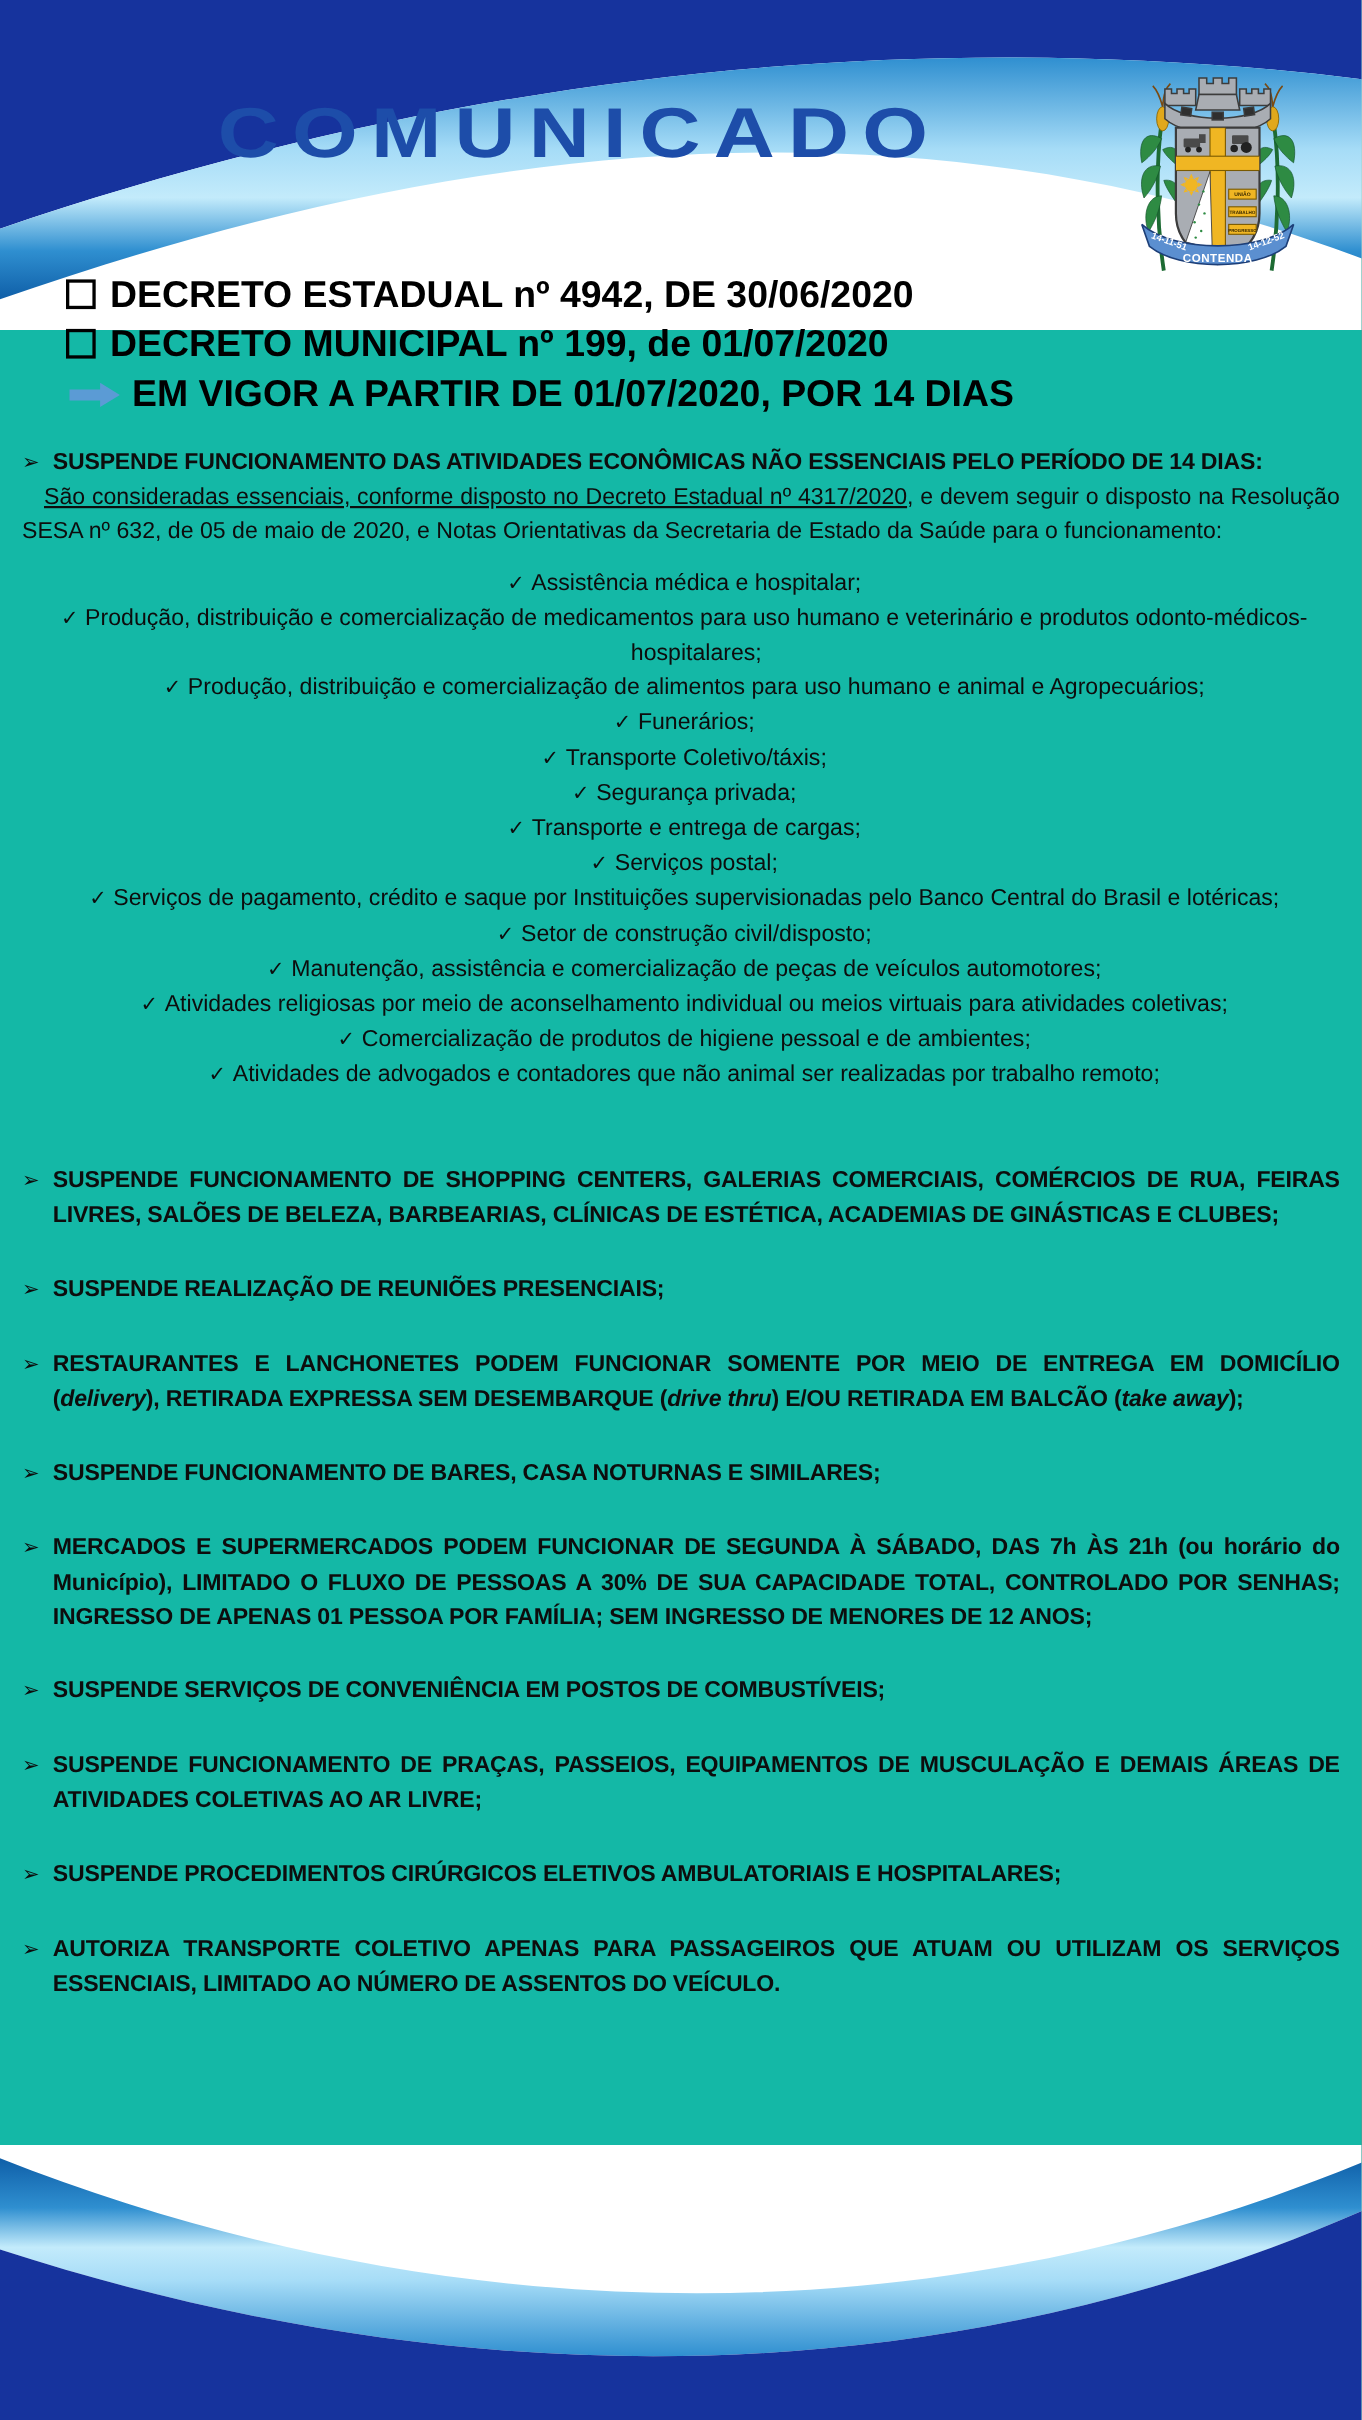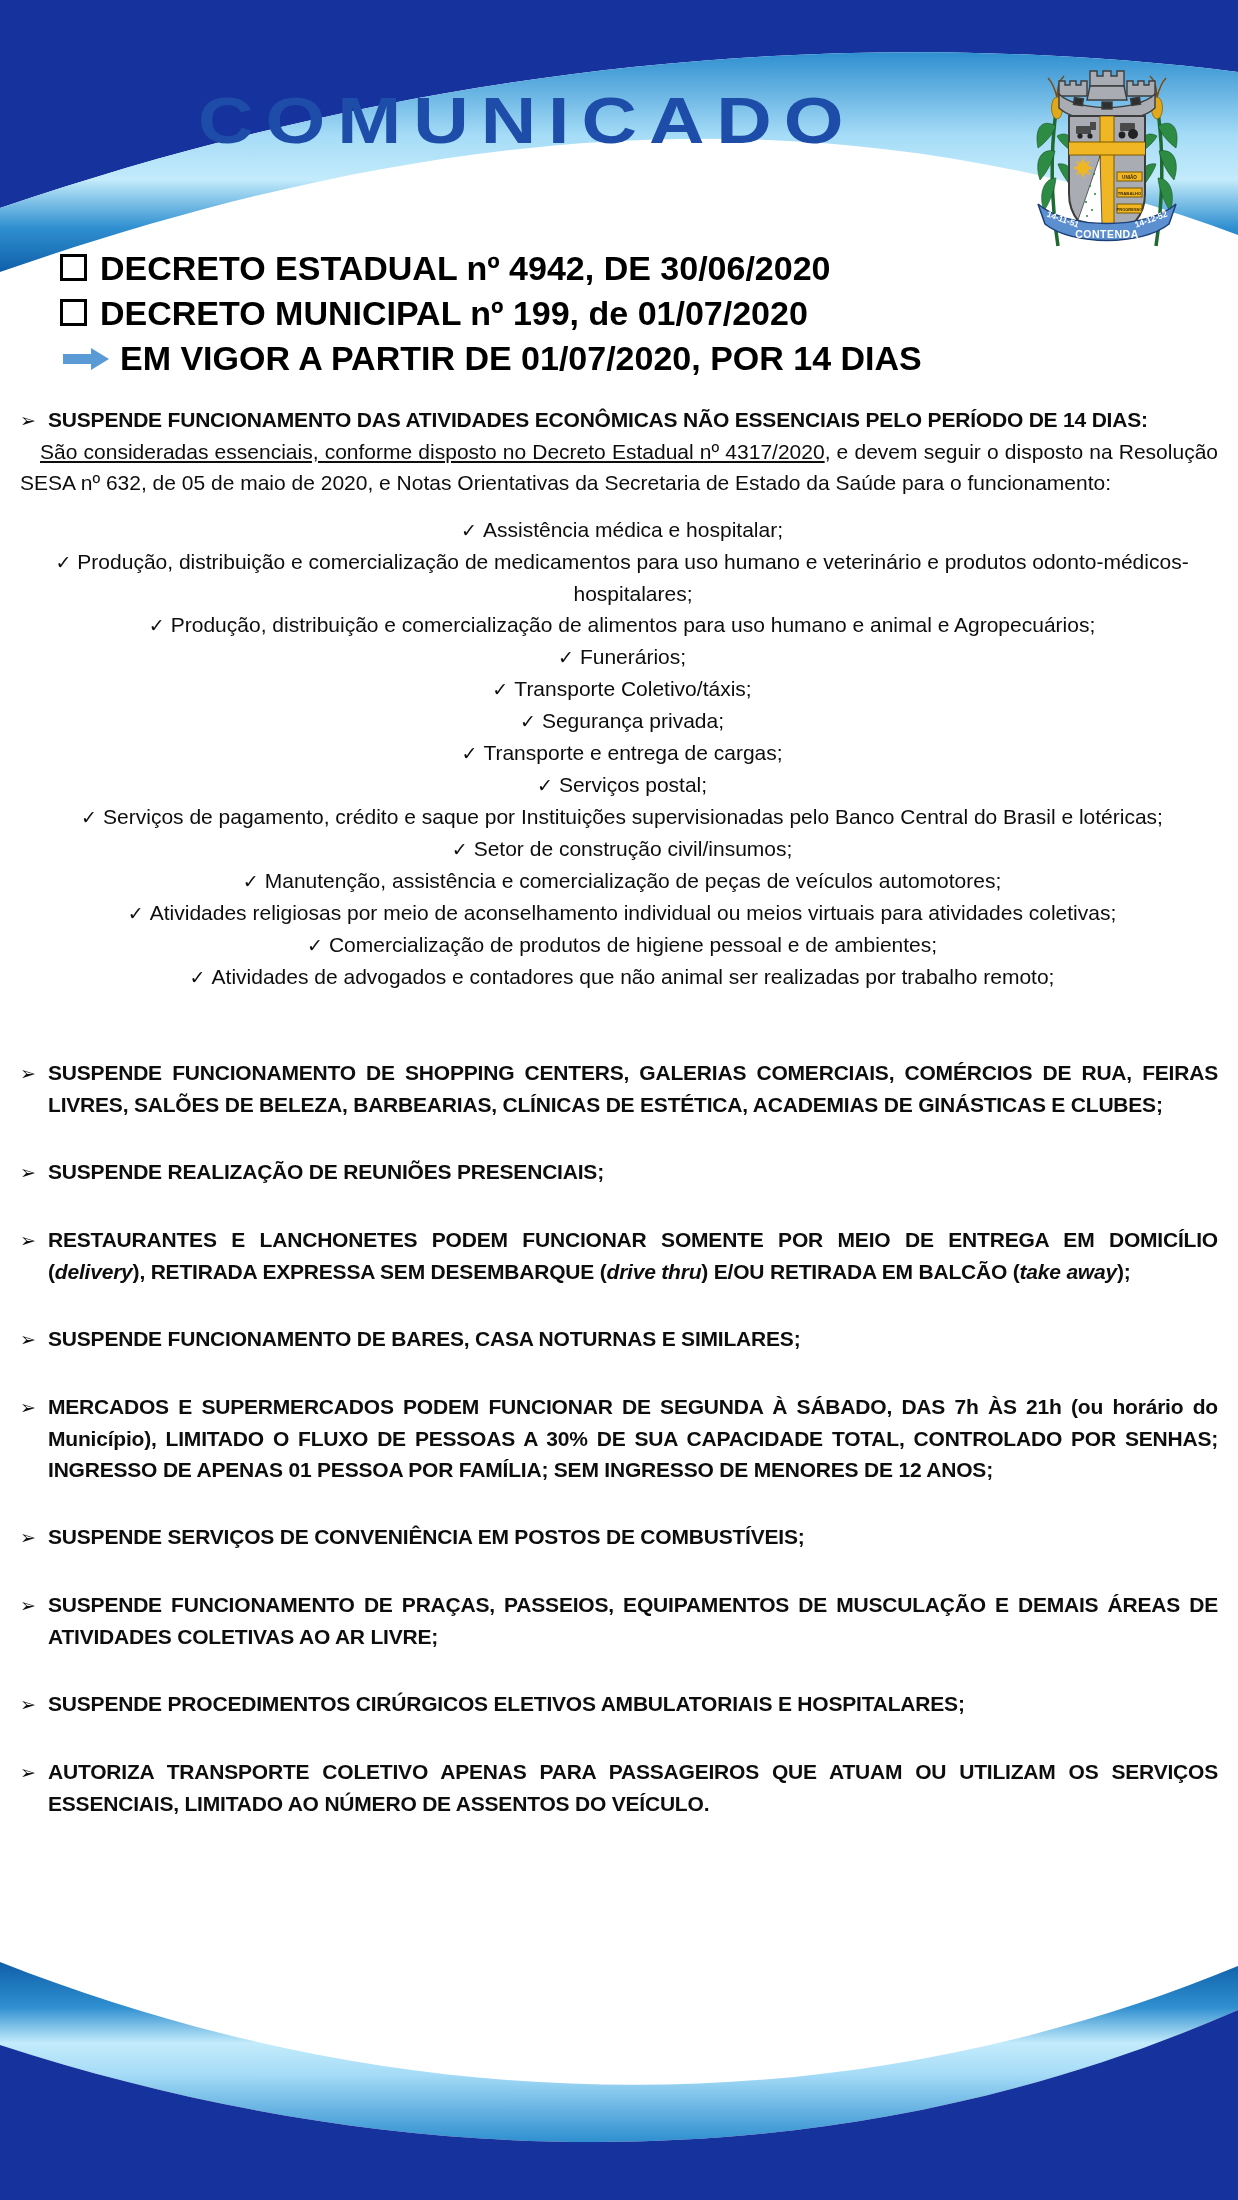--- a/index.html
+++ b/index.html
@@ -1,16 +1,16 @@
 <!DOCTYPE html>
 <html><head>
 <meta charset="utf-8">
 <style>
   html,body{margin:0;padding:0;background:#888;}
-  .page{position:relative;width:1238px;height:2200px;background:#ffffff;overflow:hidden;
+  .page{position:relative;width:1238px;height:2200px;background:#14b8a6;overflow:hidden;
         font-family:"Liberation Sans",sans-serif;color:#0d0d0d;margin:0 auto;}
   .hero-svg{position:absolute;top:0;left:0;z-index:0;}
   .footer-svg{position:absolute;bottom:0;left:0;z-index:0;}
   .title{position:absolute;top:84px;left:198px;z-index:3;font-size:64px;font-weight:bold;
          color:#1d4da9;letter-spacing:10px;white-space:nowrap;
          transform:scaleX(1.2);transform-origin:left top;}
   .crest{position:absolute;top:56px;left:1032px;z-index:3;}
   .decrees{position:absolute;top:246px;left:60px;z-index:3;font-weight:bold;font-size:34px;color:#000;}
   .decree-line{display:flex;align-items:center;height:45px;white-space:nowrap;}
   .checkbox{width:21px;height:21px;border:3.5px solid #000;margin-right:13px;margin-top:-3px;flex:none;}
@@ -163,21 +163,21 @@
     <div class="check-list" id="essential-list">
         <div class="check-item"><span class="check">✓</span><span>Assistência médica e hospitalar;</span></div>
         <div class="check-item"><span class="check">✓</span><span>Produção, distribuição e comercialização de medicamentos para uso humano e veterinário e produtos odonto-médicos-hospitalares;</span></div>
         <div class="check-item"><span class="check">✓</span><span>Produção, distribuição e comercialização de alimentos para uso humano e animal e Agropecuários;</span></div>
         <div class="check-item"><span class="check">✓</span><span>Funerários;</span></div>
         <div class="check-item"><span class="check">✓</span><span>Transporte Coletivo/táxis;</span></div>
         <div class="check-item"><span class="check">✓</span><span>Segurança privada;</span></div>
         <div class="check-item"><span class="check">✓</span><span>Transporte e entrega de cargas;</span></div>
         <div class="check-item"><span class="check">✓</span><span>Serviços postal;</span></div>
         <div class="check-item"><span class="check">✓</span><span>Serviços de pagamento, crédito e saque por Instituições supervisionadas pelo Banco Central do Brasil e lotéricas;</span></div>
-        <div class="check-item"><span class="check">✓</span><span>Setor de construção civil/insumos;</span></div>
+        <div class="check-item"><span class="check">✓</span><span>Setor de construção civil/disposto;</span></div>
         <div class="check-item"><span class="check">✓</span><span>Manutenção, assistência e comercialização de peças de veículos automotores;</span></div>
         <div class="check-item"><span class="check">✓</span><span>Atividades religiosas por meio de aconselhamento individual ou meios virtuais para atividades coletivas;</span></div>
         <div class="check-item"><span class="check">✓</span><span>Comercialização de produtos de higiene pessoal e de ambientes;</span></div>
         <div class="check-item"><span class="check">✓</span><span>Atividades de advogados e contadores que não animal ser realizadas por trabalho remoto;</span></div>
       </div>
     <div class="directives" id="directive-list">
         <p class="arrow-para"><span class="bullet">➢</span><span>SUSPENDE FUNCIONAMENTO DE SHOPPING CENTERS, GALERIAS COMERCIAIS, COMÉRCIOS DE RUA, FEIRAS LIVRES, SALÕES DE BELEZA, BARBEARIAS, CLÍNICAS DE ESTÉTICA, ACADEMIAS DE GINÁSTICAS E CLUBES;</span></p>
         <p class="arrow-para"><span class="bullet">➢</span><span>SUSPENDE REALIZAÇÃO DE REUNIÕES PRESENCIAIS;</span></p>
         <p class="arrow-para"><span class="bullet">➢</span><span>RESTAURANTES E LANCHONETES PODEM FUNCIONAR SOMENTE POR MEIO DE ENTREGA EM DOMICÍLIO (</span><span class="it">delivery</span><span>), RETIRADA EXPRESSA SEM DESEMBARQUE (</span><span class="it">drive thru</span><span>) E/OU RETIRADA EM BALCÃO (</span><span class="it">take away</span><span>);</span></p>
         <p class="arrow-para"><span class="bullet">➢</span><span>SUSPENDE FUNCIONAMENTO DE BARES, CASA NOTURNAS E SIMILARES;</span></p>

